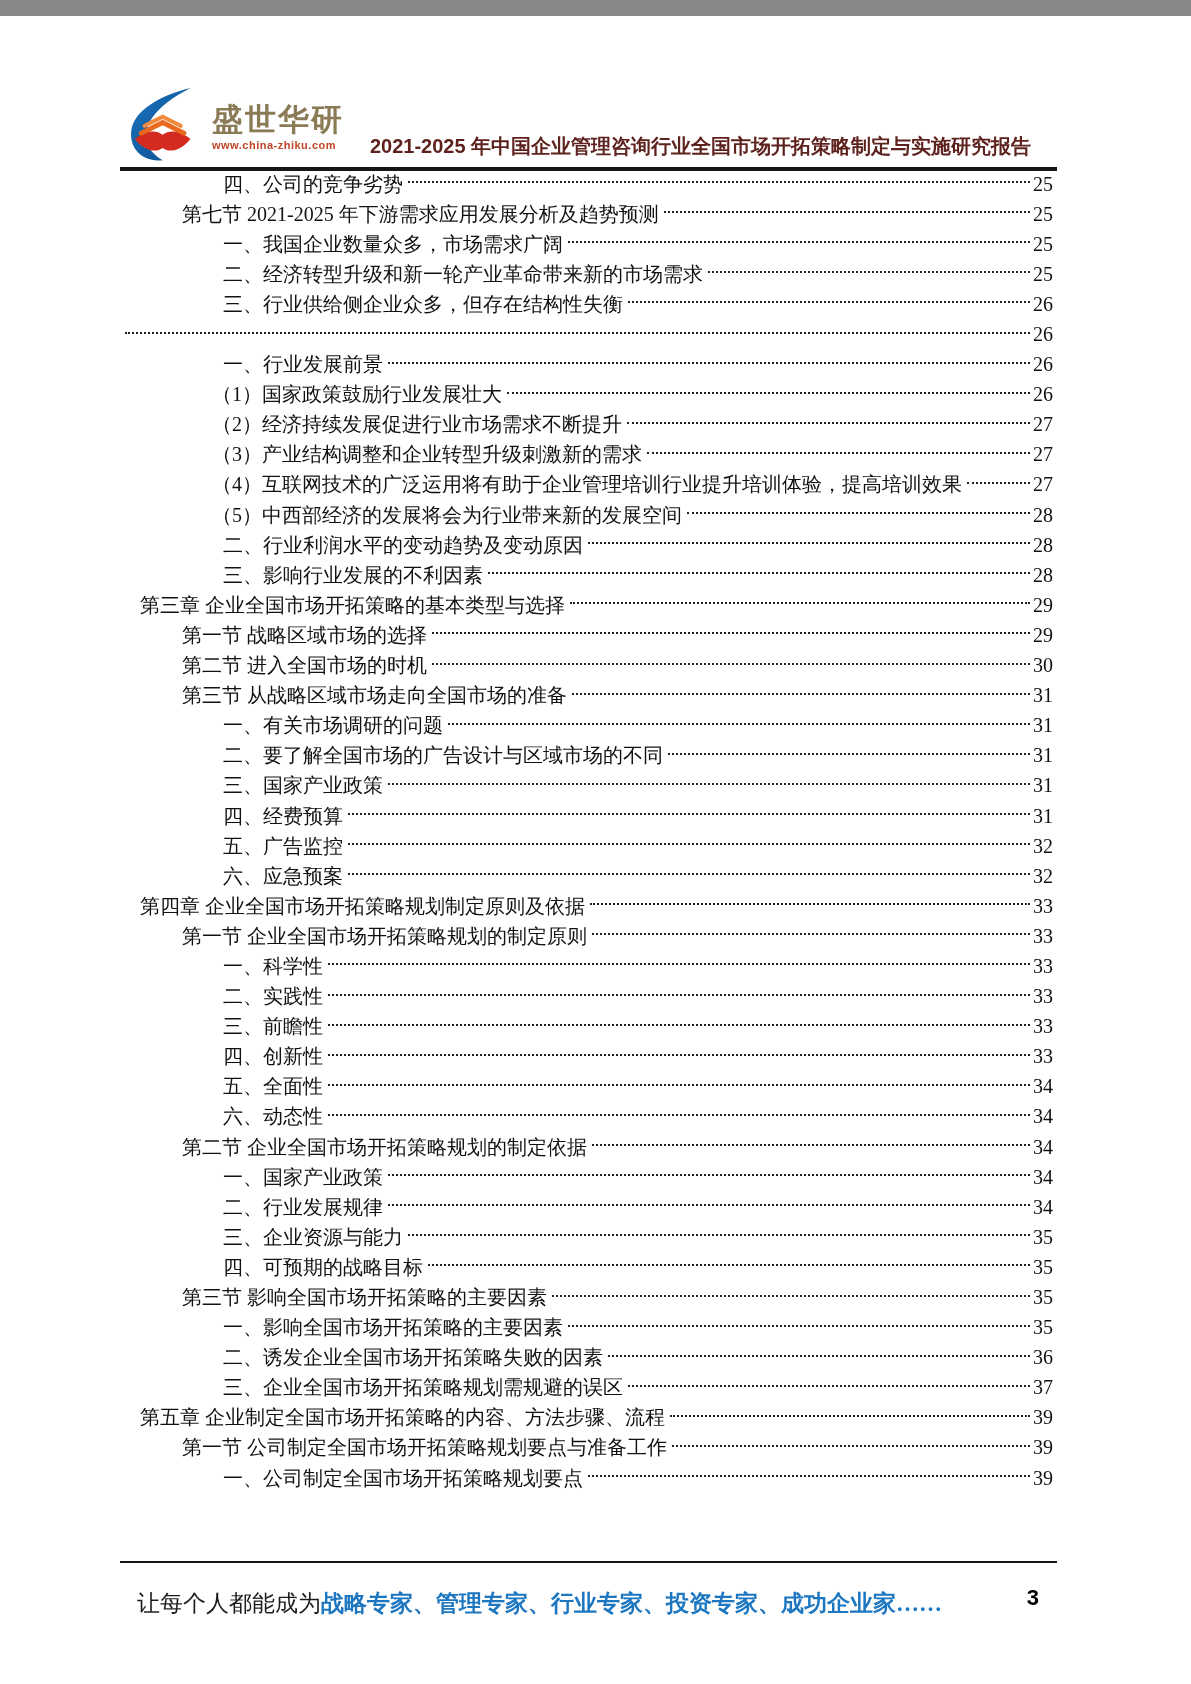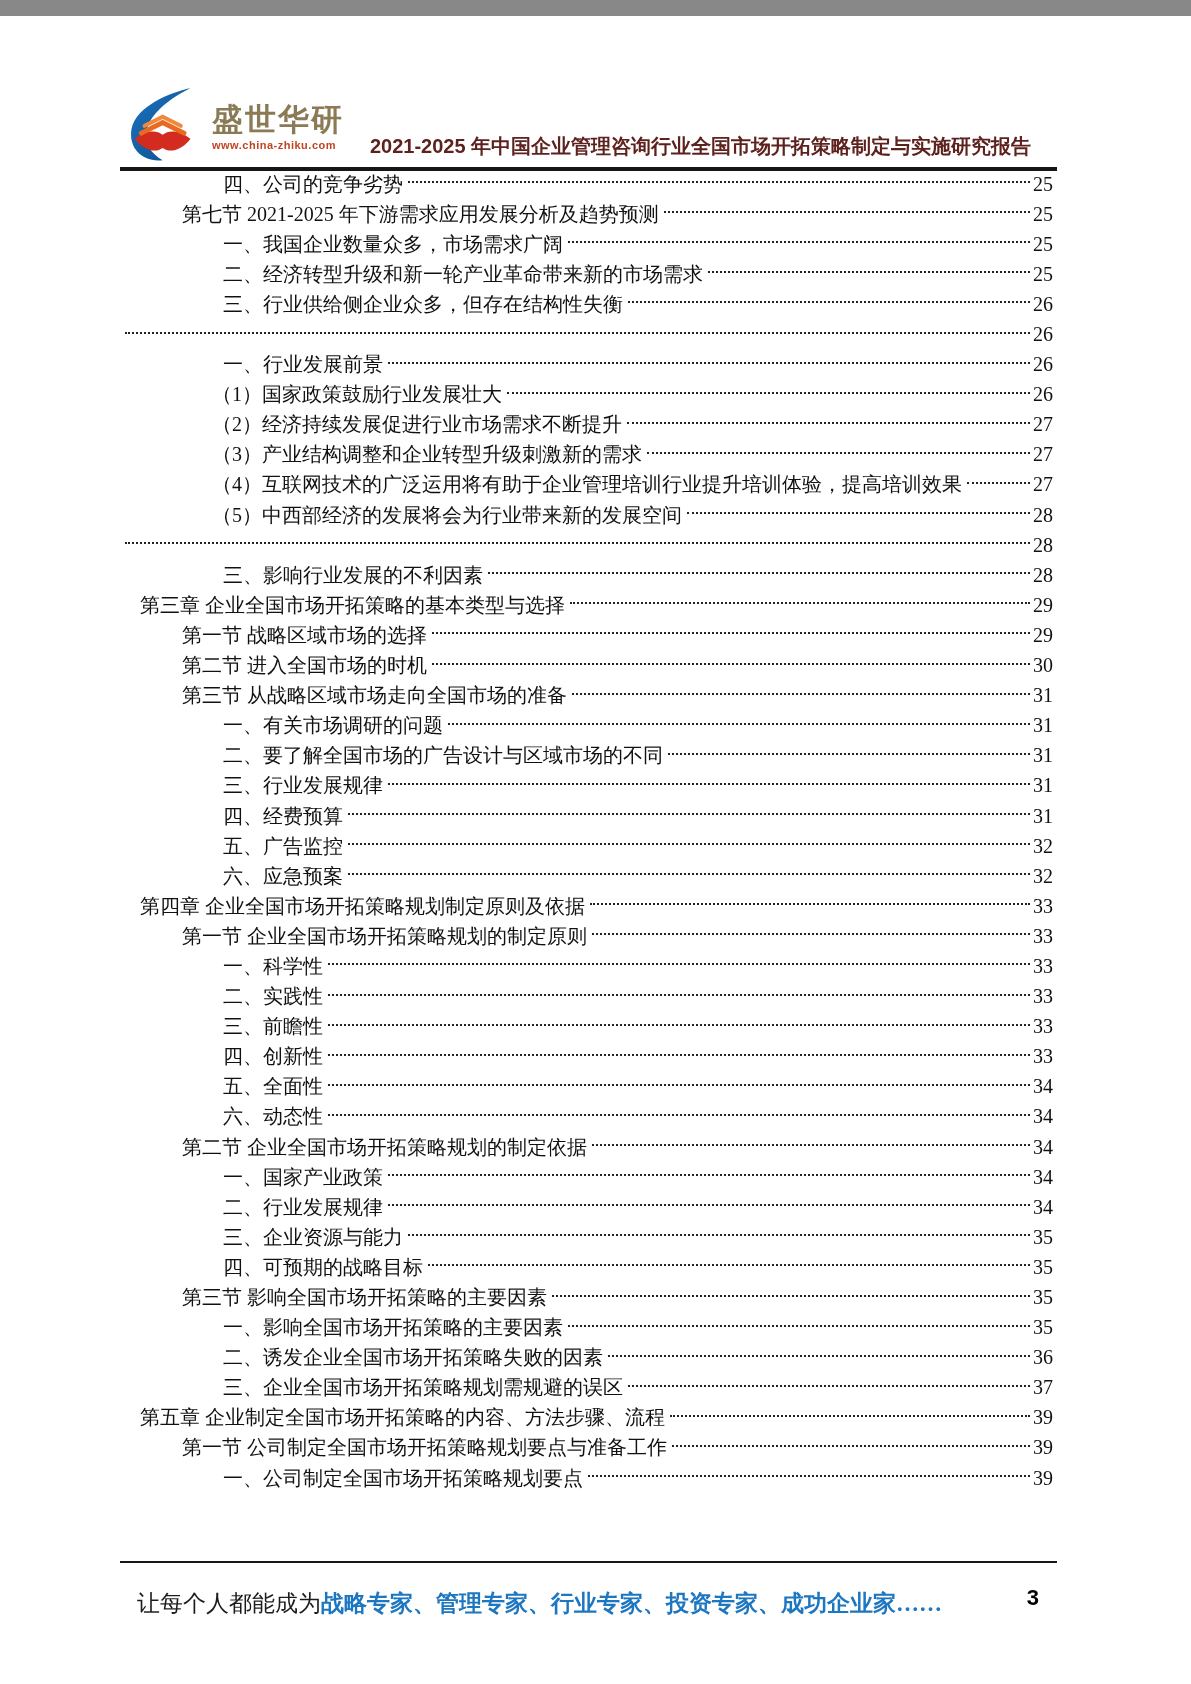--- a/index.html
+++ b/index.html
@@ -158,20 +158,21 @@
         <span class="t">（4）互联网技术的广泛运用将有助于企业管理培训行业提升培训体验，提高培训效果</span>
         <span class="leader"></span>
         <span class="pg">27</span>
       </div>
       <div class="toc-row lvl-paren">
         <span class="t">（5）中西部经济的发展将会为行业带来新的发展空间</span>
         <span class="leader"></span>
         <span class="pg">28</span>
       </div>
       <div class="toc-row lvl-item">
+        <span class="t">二、行业利润水平的变动趋势及变动原因</span>
         <span class="leader"></span>
         <span class="pg">28</span>
       </div>
       <div class="toc-row lvl-item">
         <span class="t">三、影响行业发展的不利因素</span>
         <span class="leader"></span>
         <span class="pg">28</span>
       </div>
       <div class="toc-row lvl-chap">
         <span class="t">第三章 企业全国市场开拓策略的基本类型与选择</span>
@@ -197,21 +198,21 @@
         <span class="t">一、有关市场调研的问题</span>
         <span class="leader"></span>
         <span class="pg">31</span>
       </div>
       <div class="toc-row lvl-item">
         <span class="t">二、要了解全国市场的广告设计与区域市场的不同</span>
         <span class="leader"></span>
         <span class="pg">31</span>
       </div>
       <div class="toc-row lvl-item">
-        <span class="t">三、行业发展规律</span>
+        <span class="t">三、国家产业政策</span>
         <span class="leader"></span>
         <span class="pg">31</span>
       </div>
       <div class="toc-row lvl-item">
         <span class="t">四、经费预算</span>
         <span class="leader"></span>
         <span class="pg">31</span>
       </div>
       <div class="toc-row lvl-item">
         <span class="t">五、广告监控</span>

